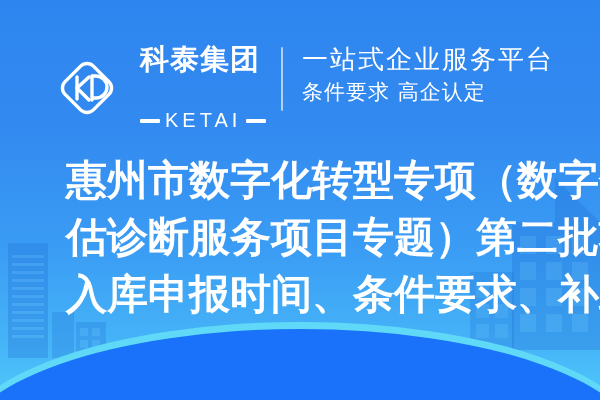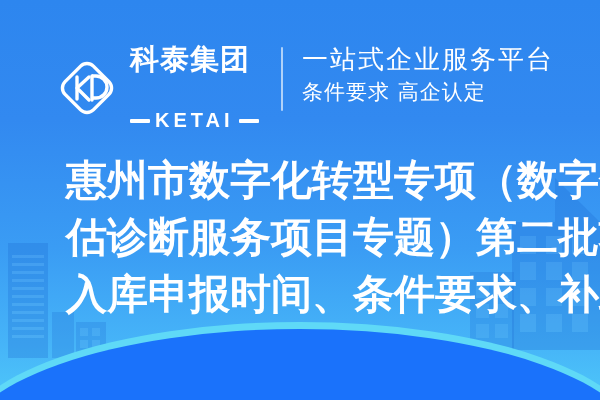--- a/index.html
+++ b/index.html
@@ -25,30 +25,30 @@
   .wave-main{
     position:absolute;left:-40px;top:329px;width:680px;height:120px;
     background:#1a72fb;
     border-radius:50% 50% 0 0 / 100% 100% 0 0;
   }
 
   
   .header{position:absolute;left:0;top:0;width:600px;height:130px;}
   .logo-block{position:absolute;left:58px;top:44px;display:flex;align-items:center;}
   .mark{width:58px;height:58px;flex:0 0 58px;position:relative;}
-  .brand{margin-left:14px;display:flex;flex-direction:column;justify-content:flex-end;gap:32px;}
+  .brand{margin-left:24px;display:flex;flex-direction:column;justify-content:flex-end;gap:32px;}
   .brand-cn{
     font-family:"DejaVu Sans",sans-serif;
     font-size:29px;line-height:30px;font-weight:bold;color:#ffffff;
     letter-spacing:1px;white-space:nowrap;
   }
   .brand-en-row{display:flex;align-items:center;margin-top:3px;}
   .dash{display:block;width:20px;height:4px;background:#fff;border-radius:1px;}
   .brand-en{
-    font-size:20px;font-weight:bold;color:#fff;letter-spacing:4px;
+    font-size:20px;font-weight:normal;color:#fff;letter-spacing:4px;
     margin:0 5px;white-space:nowrap;
     font-family:"Liberation Sans",sans-serif;
   }
   .divider{
     position:absolute;left:281px;top:47px;width:2px;height:64px;
     background:rgba(255,255,255,.62);border-radius:1px;
   }
   .tagline{position:absolute;left:302px;top:42px;}
   .tag-main{
     font-family:"DejaVu Sans",sans-serif;

